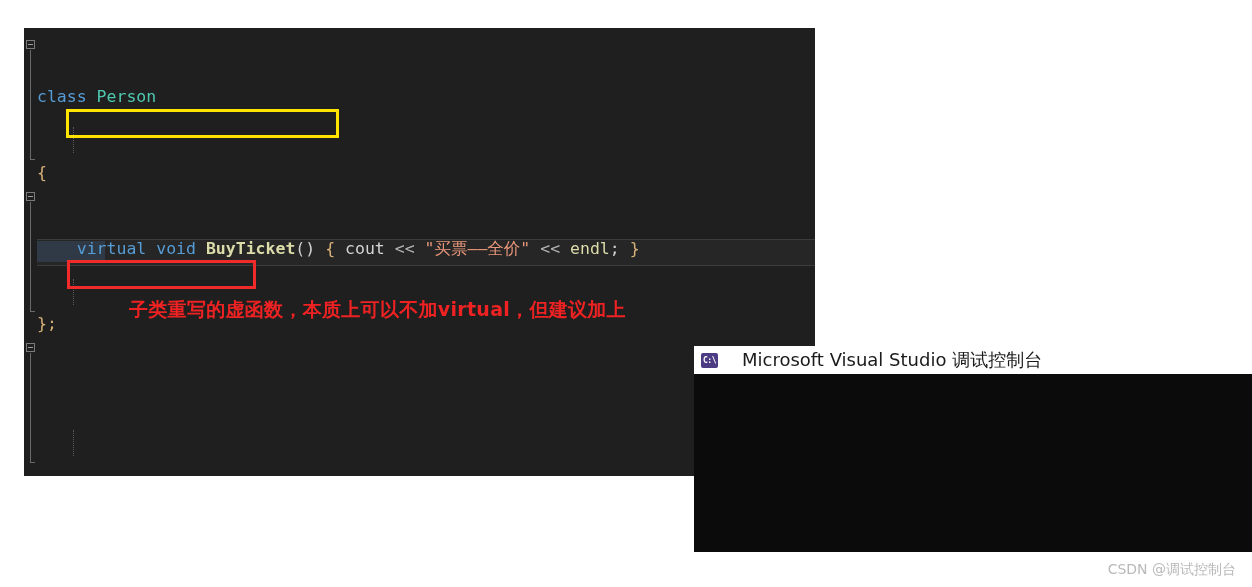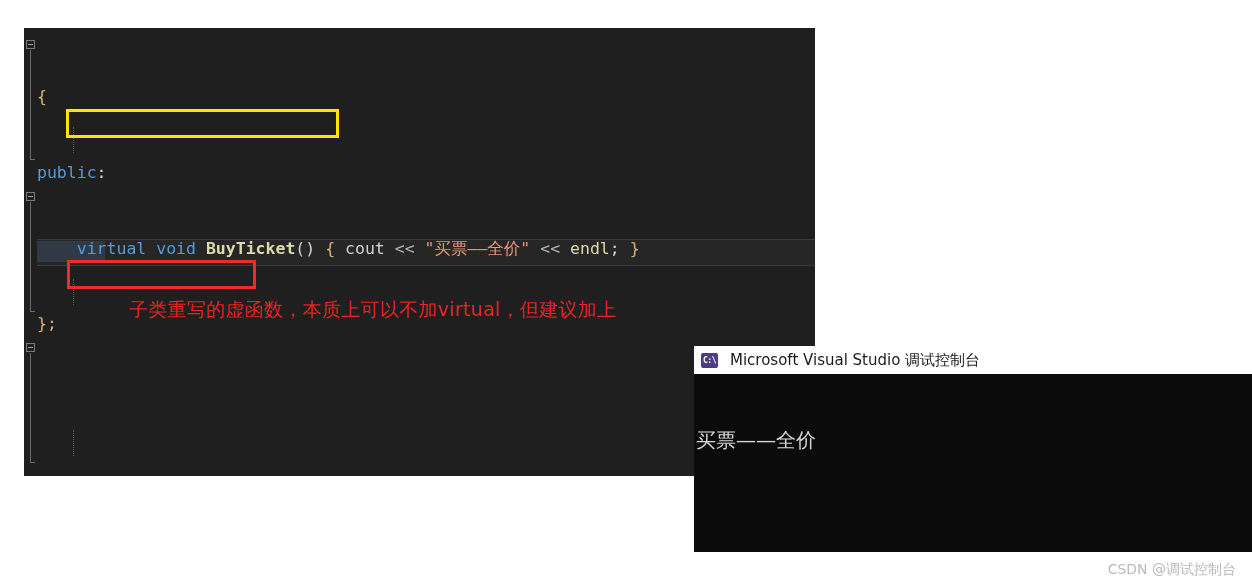--- a/index.html
+++ b/index.html
@@ -132,21 +132,21 @@
   .box-red {
     border: 3px solid #f12a2a;
   }
 
   
   .annot {
     position: absolute;
     color: #ee2222;
     font-family: "DejaVu Sans", sans-serif;
     font-size: 19px;
-    font-weight: normal;
+    font-weight: bold;
     letter-spacing: 0.3px;
     white-space: pre;
   }
 
   
   #console {
     position: absolute;
     left: 694px;
     top: 346px;
     width: 558px;
@@ -171,23 +171,23 @@
     color: #ffffff;
     font-family: "DejaVu Sans Mono", monospace;
     font-size: 8px;
     font-weight: bold;
     line-height: 15px;
     text-align: center;
     letter-spacing: -0.5px;
     flex: 0 0 auto;
   }
   .con-title-text {
-    margin-left: 12px;
+    margin-left: 24px;
     font-family: "DejaVu Sans", sans-serif;
-    font-size: 15px;
+    font-size: 18px;
     color: #1a1a1a;
     white-space: nowrap;
   }
   .con-body {
     padding: 4px 0 0 2px;
     font-family: "DejaVu Serif", "Liberation Serif", serif;
     font-size: 20px;
     line-height: 25px;
     color: #d6d6d6;
     white-space: pre;
@@ -229,22 +229,22 @@
     </div>
 
     <div class="curline"></div>
     <div class="sel-public"></div>
 
     <div class="guide" style="left:49px;  top:99px;  height:26px;"></div>
     <div class="guide" style="left:49px;  top:251px; height:26px;"></div>
     <div class="guide" style="left:49px;  top:402px; height:26px;"></div>
 
     <div class="code-area">
+      <div class="ln" id="line-l1"><span class="kw">class</span><span class="plain"> </span><span class="type">Person</span></div>
       <div class="ln" id="line-l2"><span class="brace">{</span></div>
-      <div class="ln" id="line-l3"><span class="kw">public</span><span class="plain">:</span></div>
       <div class="ln" id="line-l4"><span class="plain">    </span><span class="kw">virtual</span><span class="plain"> </span><span class="kw">void</span><span class="plain"> </span><span class="fn">BuyTicket</span><span class="plain">()</span><span class="brace"> { </span><span class="plain">cout</span><span class="op"> &lt;&lt; </span><span class="str">"买票——全价"</span><span class="op"> &lt;&lt; </span><span class="ident">endl</span><span class="plain">; </span><span class="brace">}</span></div>
       <div class="ln" id="line-l5"><span class="brace">};</span></div>
       <div class="ln" id="line-l6"><span class="plain"> </span></div>
       
       
       
       
       
       
       
@@ -259,21 +259,20 @@
 
   <div class="box box-yellow" style="left:66px; top:109px; width:273px; height:29px;"></div>
   <div class="box box-red" style="left:67px; top:260px; width:189px; height:29px;"></div>
 
   <div id="console">
     <div class="con-title">
       <div class="con-icon">C:\</div>
       <div class="con-title-text">Microsoft Visual Studio 调试控制台</div>
     </div>
     <div class="con-body">
-      <div class="con-line">买票——全价</div>
       
       
       
       
     </div>
   </div>
 
   <div id="watermark">CSDN @调试控制台</div>
 
 </div>

